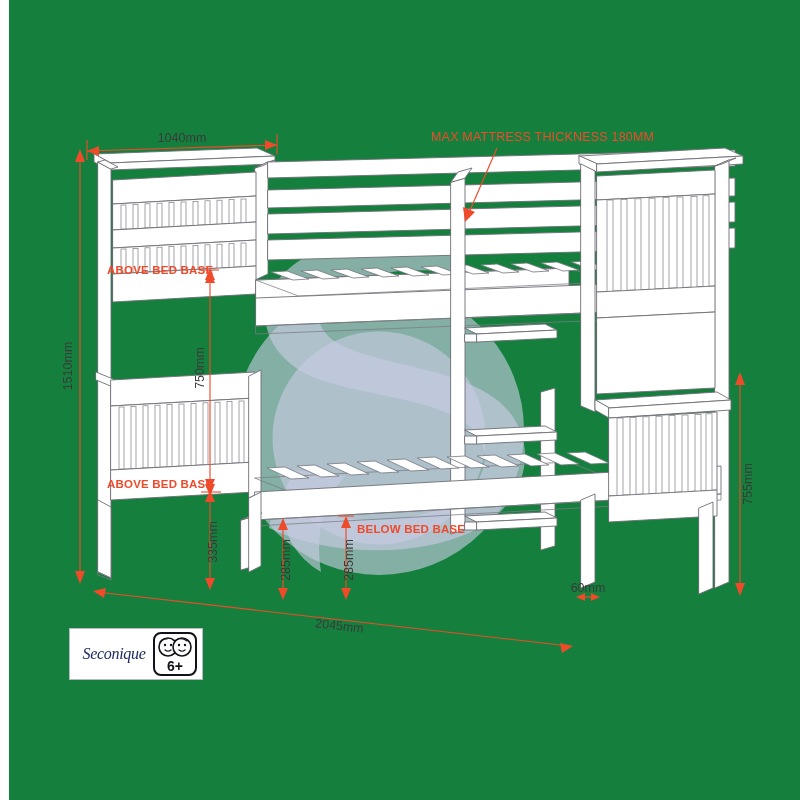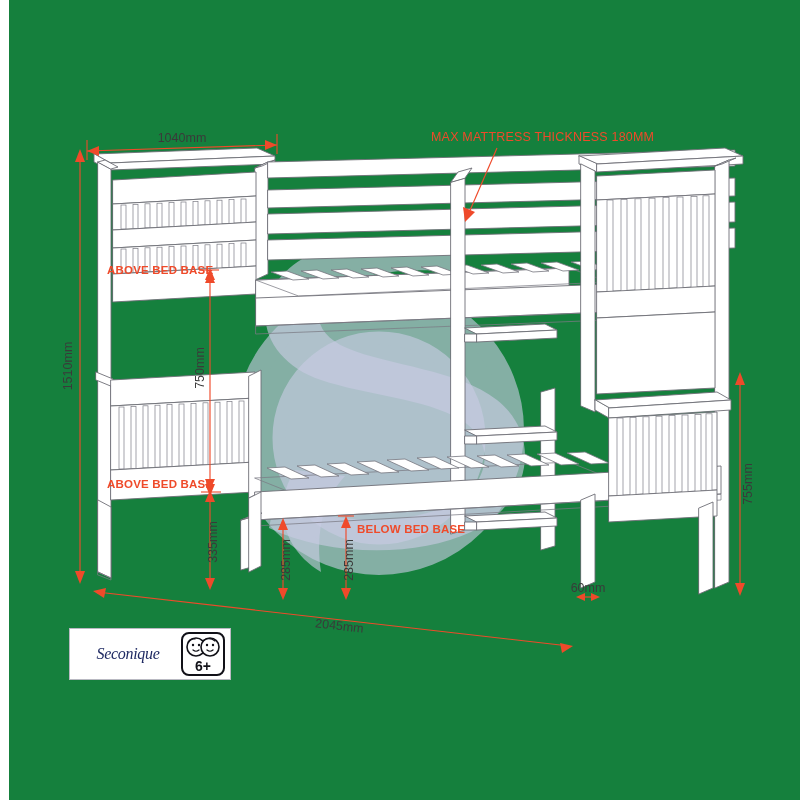--- a/index.html
+++ b/index.html
@@ -81,21 +81,21 @@
     stroke-width: 0.7;
   }
   .wm {
     fill: #c9cce4;
     opacity: 0.62;
   }
   #logo-box {
     position: absolute;
     left: 60px;
     top: 628px;
-    width: 162px;
+    width: 134px;
     height: 52px;
     border: 1px solid #b9b9c2;
     background: #ffffff;
     display: flex;
     align-items: center;
     box-sizing: border-box;
     padding: 3px 5px;
   }
   #brand-mark {
     flex: 1 1 auto;

